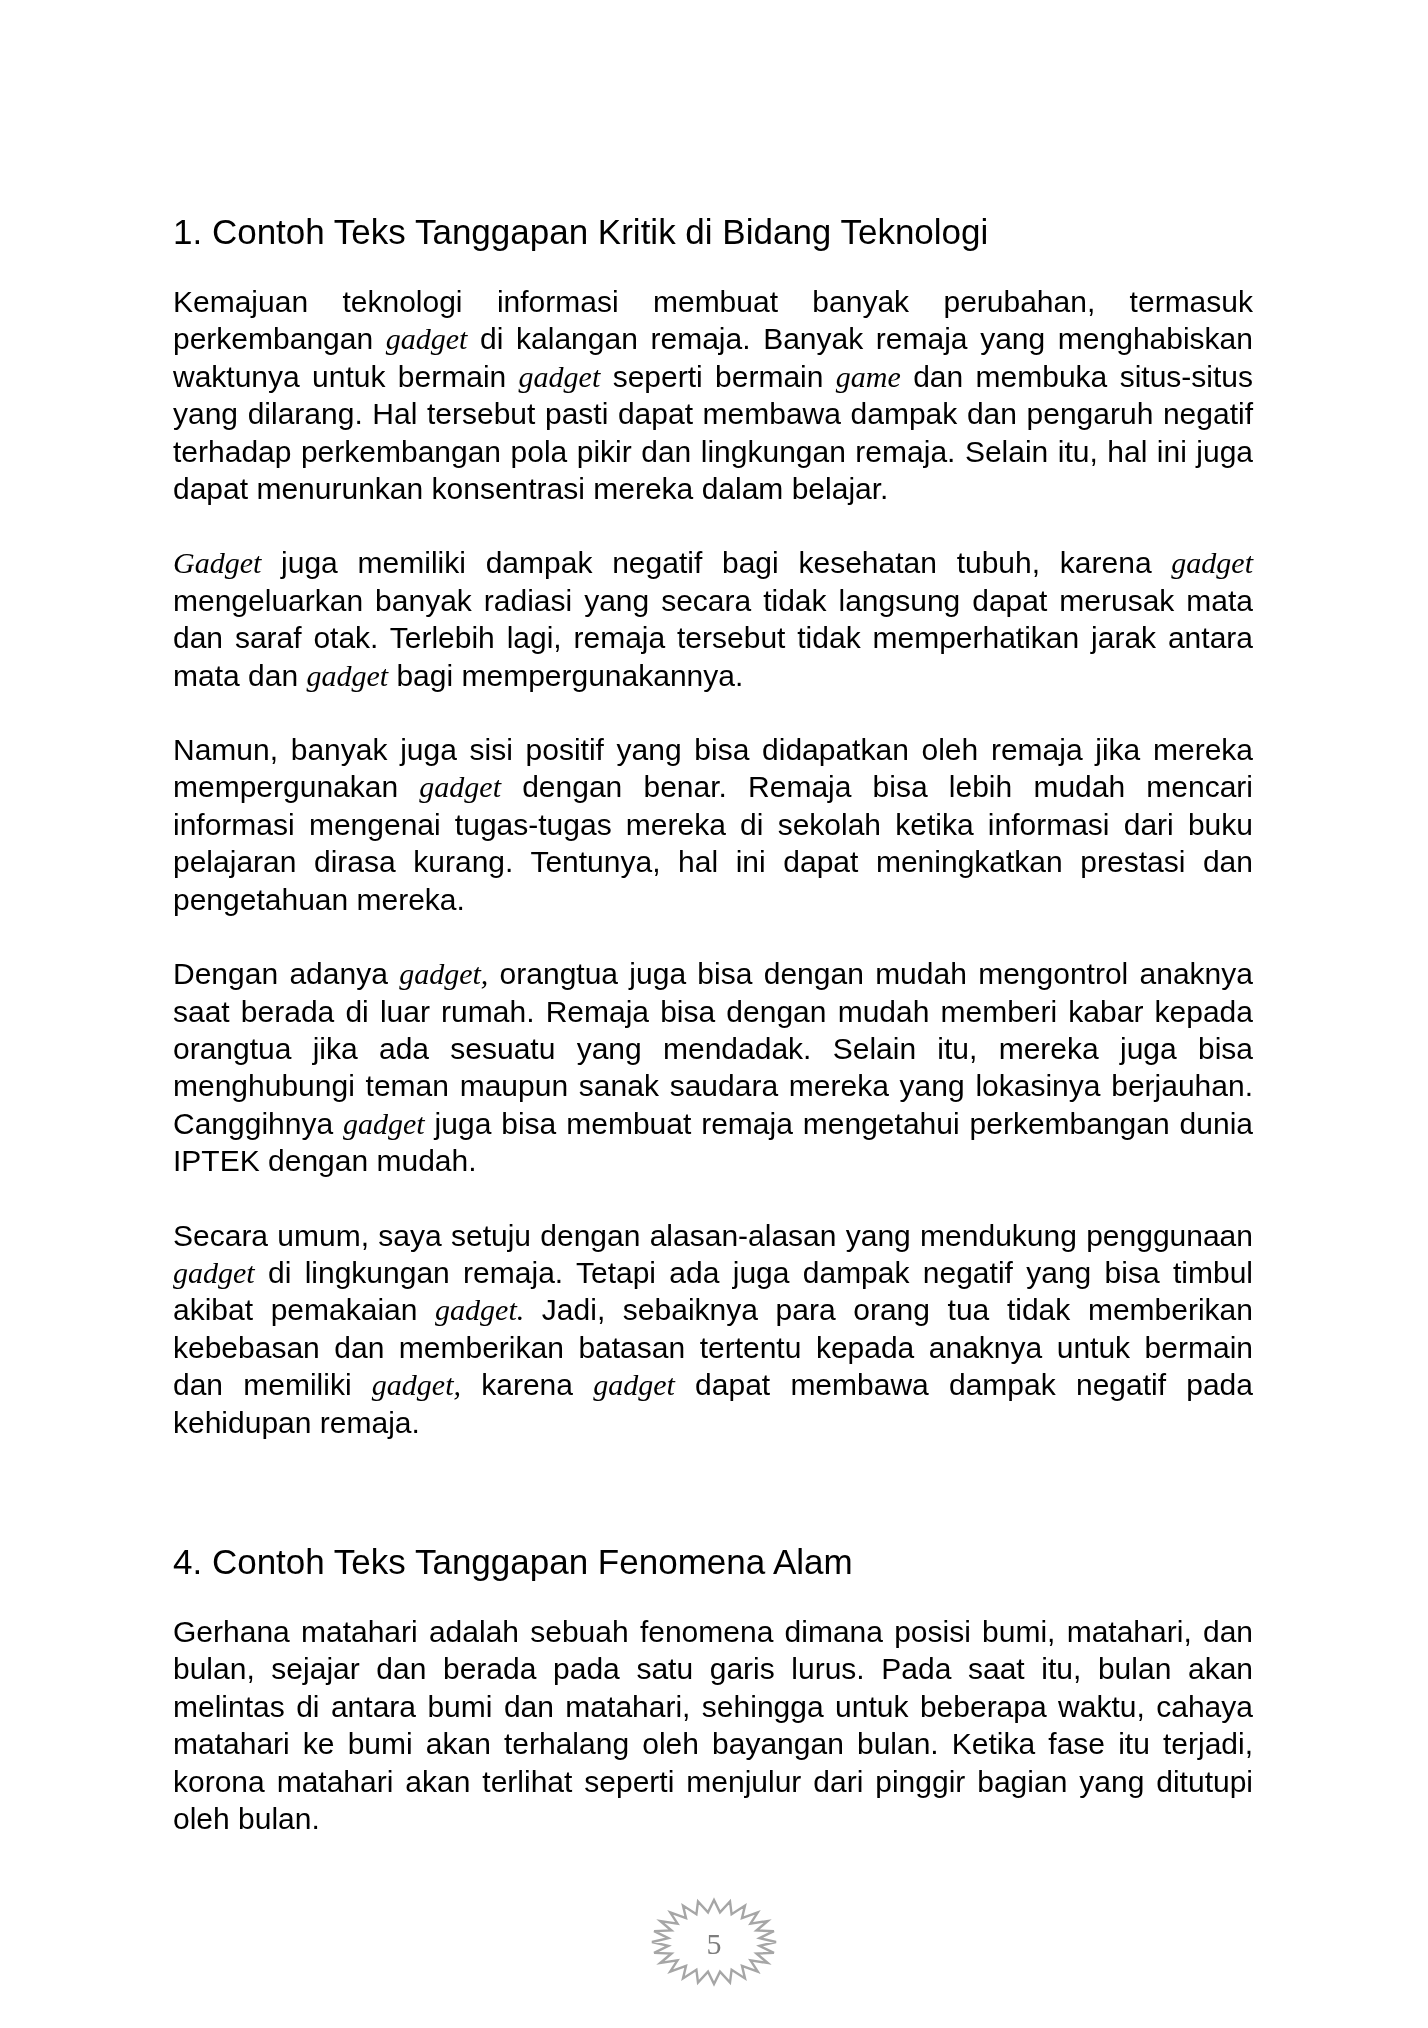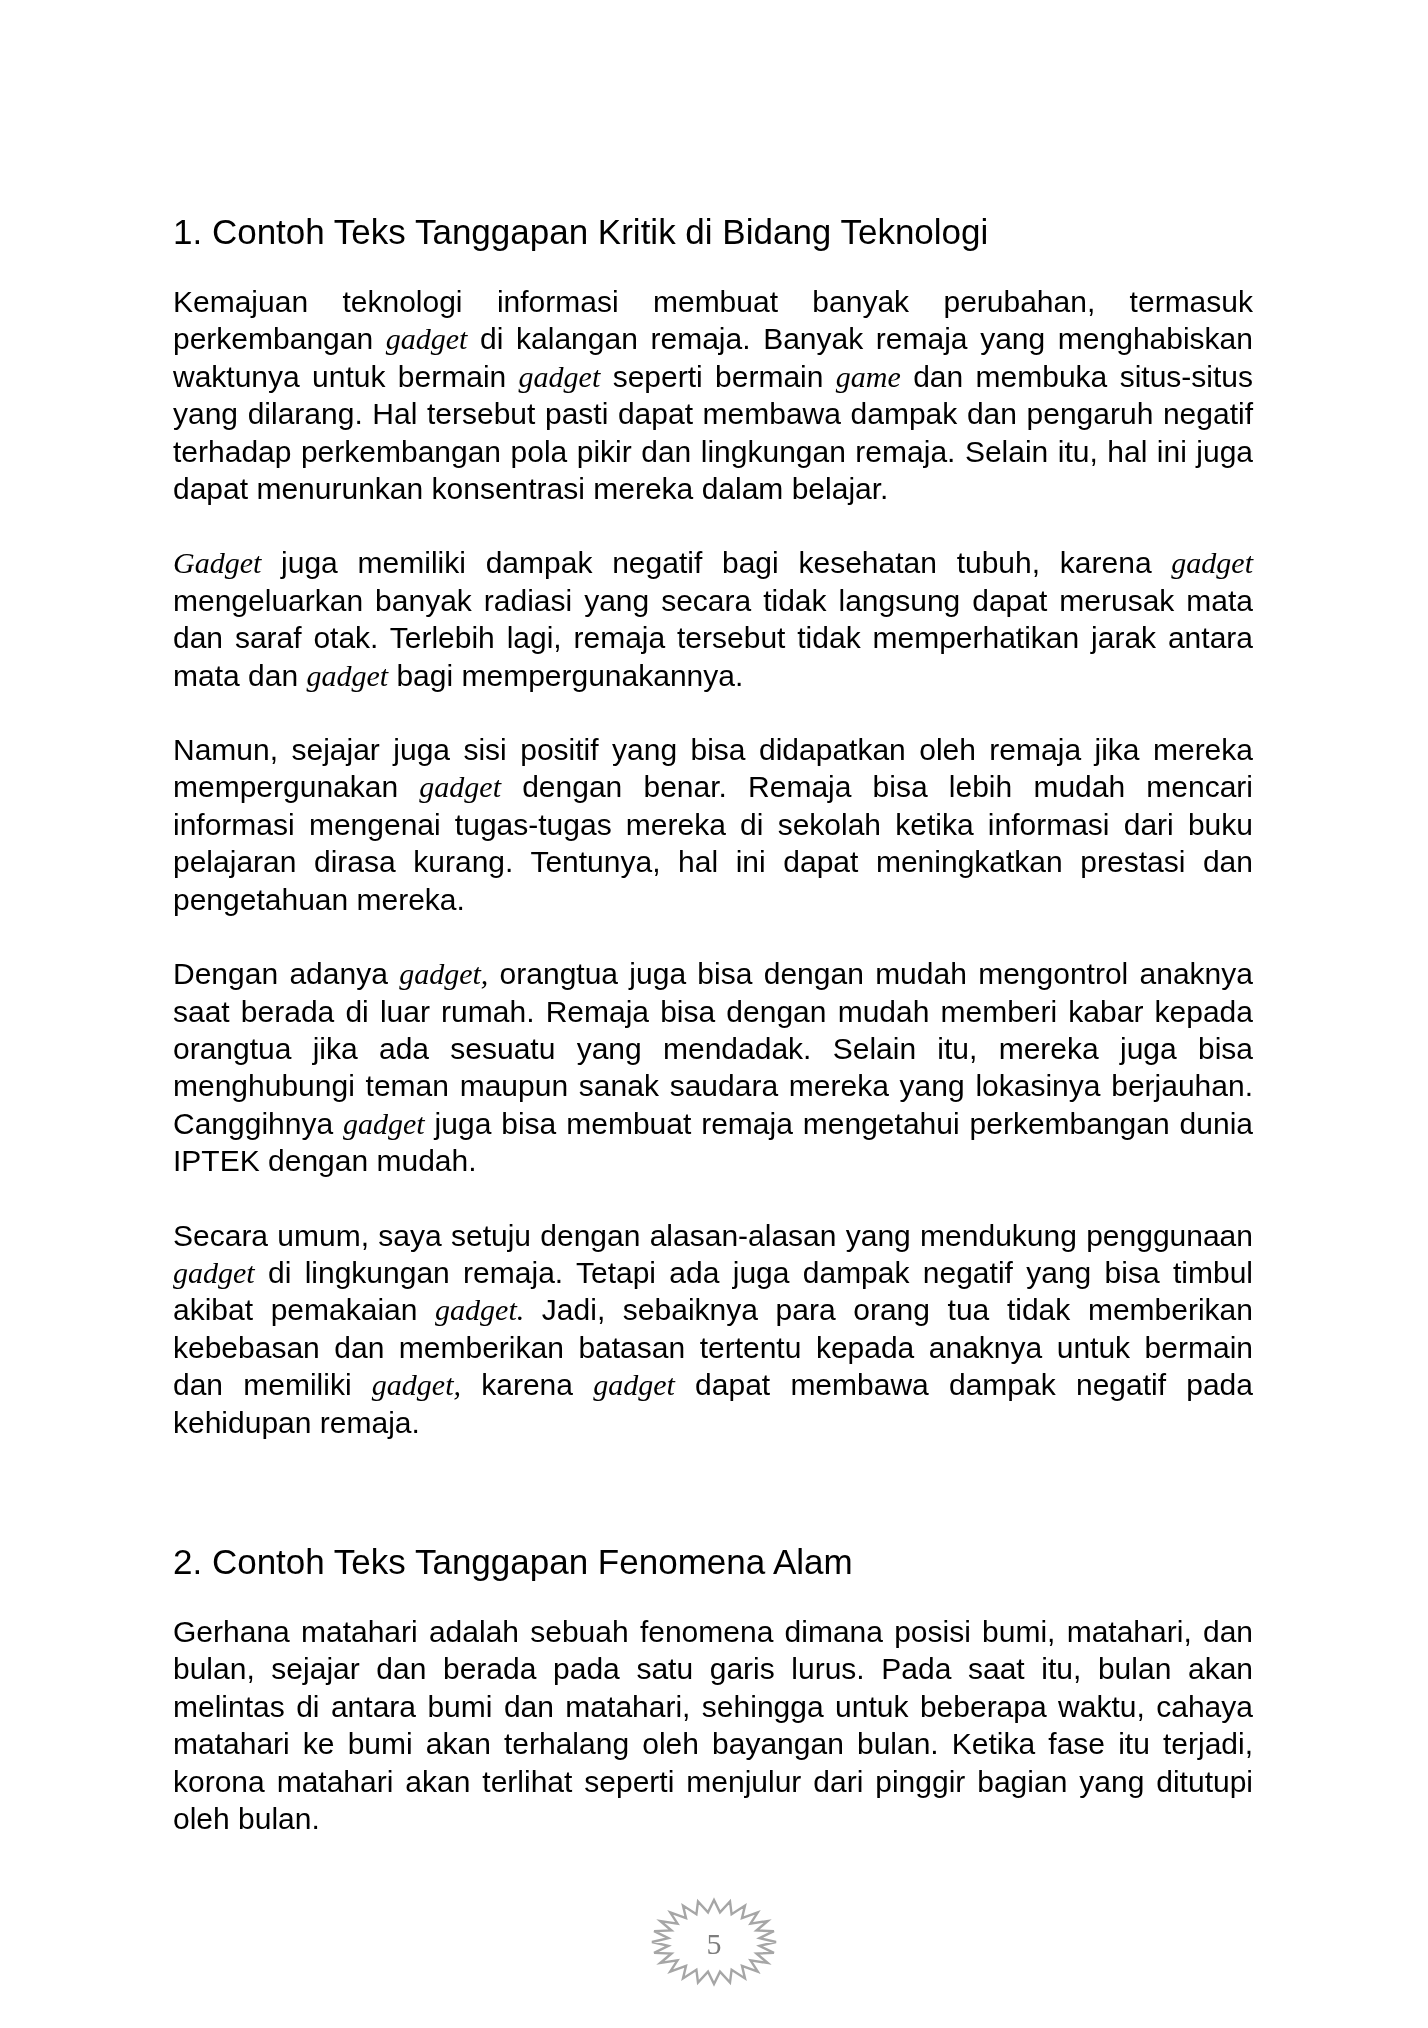--- a/index.html
+++ b/index.html
@@ -73,24 +73,24 @@
     color: #7d7d7d;
   }
 </style>
 </head>
 <body>
 
 <main class="doc-content" id="doc-content">
     <div class="heading"><span>1. Contoh Teks Tanggapan Kritik di Bidang Teknologi</span></div>
     <p class="para"><span>Kemajuan teknologi informasi membuat banyak perubahan, termasuk perkembangan </span><em>gadget</em><span> di kalangan remaja. Banyak remaja yang menghabiskan waktunya untuk bermain </span><em>gadget</em><span> seperti bermain </span><em>game</em><span> dan membuka situs-situs yang dilarang. Hal tersebut pasti dapat membawa dampak dan pengaruh negatif terhadap perkembangan pola pikir dan lingkungan remaja. Selain itu, hal ini juga dapat menurunkan konsentrasi mereka dalam belajar.</span></p>
     <p class="para"><em>Gadget</em><span> juga memiliki dampak negatif bagi kesehatan tubuh, karena </span><em>gadget</em><span> mengeluarkan banyak radiasi yang secara tidak langsung dapat merusak mata dan saraf otak. Terlebih lagi, remaja tersebut tidak memperhatikan jarak antara mata dan </span><em>gadget</em><span> bagi mempergunakannya.</span></p>
-    <p class="para"><span>Namun, sejajar juga sisi positif yang bisa didapatkan oleh remaja jika mereka mempergunakan </span><em>gadget</em><span> dengan benar. Remaja bisa lebih mudah mencari informasi mengenai tugas-tugas mereka di sekolah ketika informasi dari buku pelajaran dirasa kurang. Tentunya, hal ini dapat meningkatkan prestasi dan pengetahuan mereka.</span></p>
+    <p class="para"><span>Namun, banyak juga sisi positif yang bisa didapatkan oleh remaja jika mereka mempergunakan </span><em>gadget</em><span> dengan benar. Remaja bisa lebih mudah mencari informasi mengenai tugas-tugas mereka di sekolah ketika informasi dari buku pelajaran dirasa kurang. Tentunya, hal ini dapat meningkatkan prestasi dan pengetahuan mereka.</span></p>
     <p class="para"><span>Dengan adanya </span><em>gadget,</em><span> orangtua juga bisa dengan mudah mengontrol anaknya saat berada di luar rumah. Remaja bisa dengan mudah memberi kabar kepada orangtua jika ada sesuatu yang mendadak. Selain itu, mereka juga bisa menghubungi teman maupun sanak saudara mereka yang lokasinya berjauhan. Canggihnya </span><em>gadget</em><span> juga bisa membuat remaja mengetahui perkembangan dunia IPTEK dengan mudah.</span></p>
     <p class="para"><span>Secara umum, saya setuju dengan alasan-alasan yang mendukung penggunaan </span><em>gadget</em><span> di lingkungan remaja. Tetapi ada juga dampak negatif yang bisa timbul akibat pemakaian </span><em>gadget.</em><span> Jadi, sebaiknya para orang tua tidak memberikan kebebasan dan memberikan batasan tertentu kepada anaknya untuk bermain dan memiliki </span><em>gadget,</em><span> karena </span><em>gadget</em><span> dapat membawa dampak negatif pada kehidupan remaja.</span></p>
-    <div class="heading extra-space"><span>2. Contoh Teks Tanggapan Fenomena Alam</span></div>
+    <div class="heading extra-space"><span>4. Contoh Teks Tanggapan Fenomena Alam</span></div>
     <p class="para"><span>Gerhana matahari adalah sebuah fenomena dimana posisi bumi, matahari, dan bulan, sejajar dan berada pada satu garis lurus. Pada saat itu, bulan akan melintas di antara bumi dan matahari, sehingga untuk beberapa waktu, cahaya matahari ke bumi akan terhalang oleh bayangan bulan. Ketika fase itu terjadi, korona matahari akan terlihat seperti menjulur dari pinggir bagian yang ditutupi oleh bulan.</span></p>
   </main>
 
 <footer class="page-footer">
   <div class="seal">
     <svg width="132" height="92" viewBox="0 0 132 92" aria-hidden="true">
       <polygon id="star-poly" fill="none" stroke="#a6a6a6" stroke-width="2.4" points="66.0,4.0 72.0,16.3 82.0,5.4 83.6,18.3 97.0,9.6 94.0,22.2 109.8,16.3 102.5,27.7 119.7,25.0 108.5,34.5 125.9,35.1 111.6,42.1 128.0,46.0 111.6,49.9 125.9,56.9 108.5,57.5 119.7,67.0 102.5,64.3 109.8,75.7 94.0,69.8 97.0,82.4 83.6,73.7 82.0,86.6 72.0,75.7 66.0,88.0 60.0,75.7 50.0,86.6 48.4,73.7 35.0,82.4 38.0,69.8 22.2,75.7 29.5,64.3 12.3,67.0 23.5,57.5 6.1,56.9 20.4,49.9 4.0,46.0 20.4,42.1 6.1,35.1 23.5,34.5 12.3,25.0 29.5,27.7 22.2,16.3 38.0,22.2 35.0,9.6 48.4,18.3 50.0,5.4 60.0,16.3"></polygon>
     </svg>
     <span class="page-num" style="color: rgb(125, 125, 125);">5</span>
   </div>

